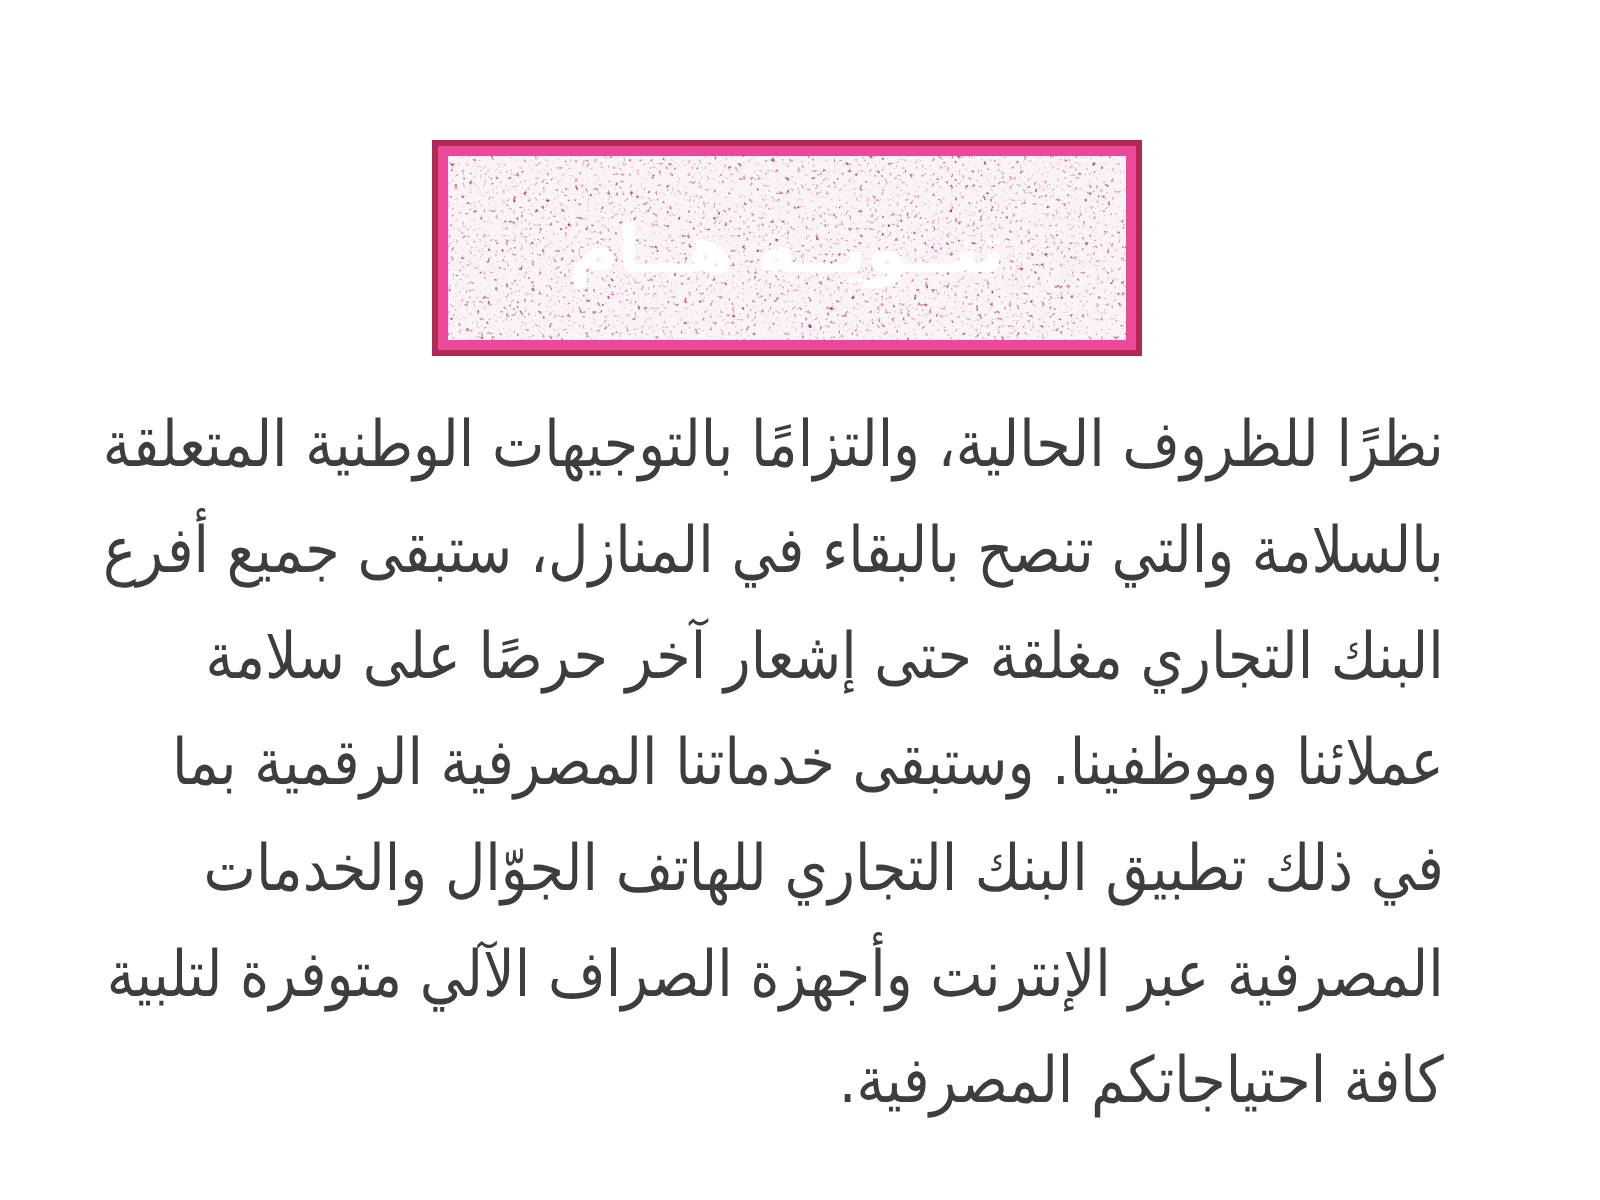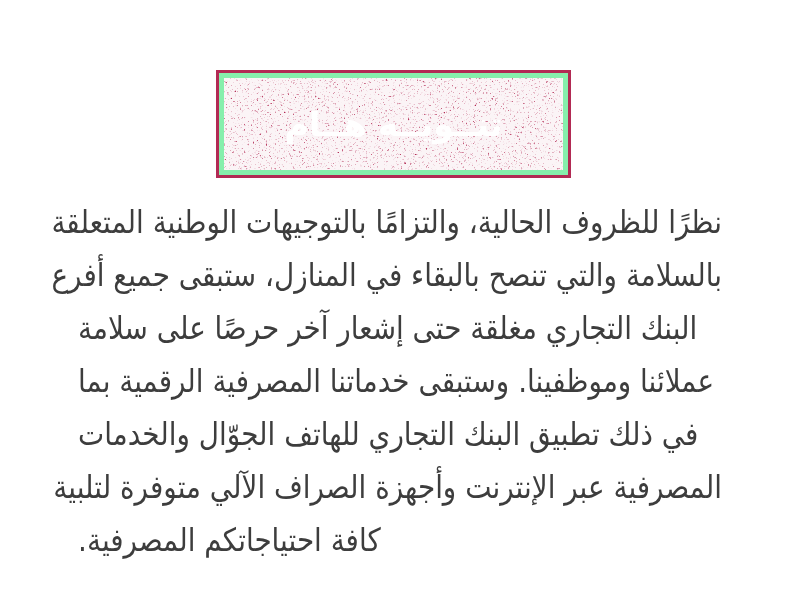--- a/index.html
+++ b/index.html
@@ -18,21 +18,21 @@
 
   
   .stamp {
     position: absolute;
     left: 216px;
     top: 70px;
     width: 355px;
     height: 108px;
     box-sizing: border-box;
     border: 3px solid #b22a54;
-    background: #86efac;
+    background: #ec4899;
     padding: 5px;
   }
   .stamp-inner {
     position: relative;
     width: 100%;
     height: 100%;
     background: #b22a54;
     display: flex;
     align-items: center;
     justify-content: center;
@@ -58,21 +58,21 @@
     text-shadow: 0 0 1px rgba(255,255,255,0.6);
   }
 
   
   .notice {
     position: absolute;
     left: 30px;
     right: 30px;
     top: 196px;
     direction: rtl;
-    text-align: left;
+    text-align: right;
     color: #3d3d3d;
   }
   .notice .line {
     height: 53px;
     line-height: 53px;
     font-size: 32px;
     white-space: nowrap;
     transform: scaleX(0.87);
     transform-origin: 50% 50%;
   }

